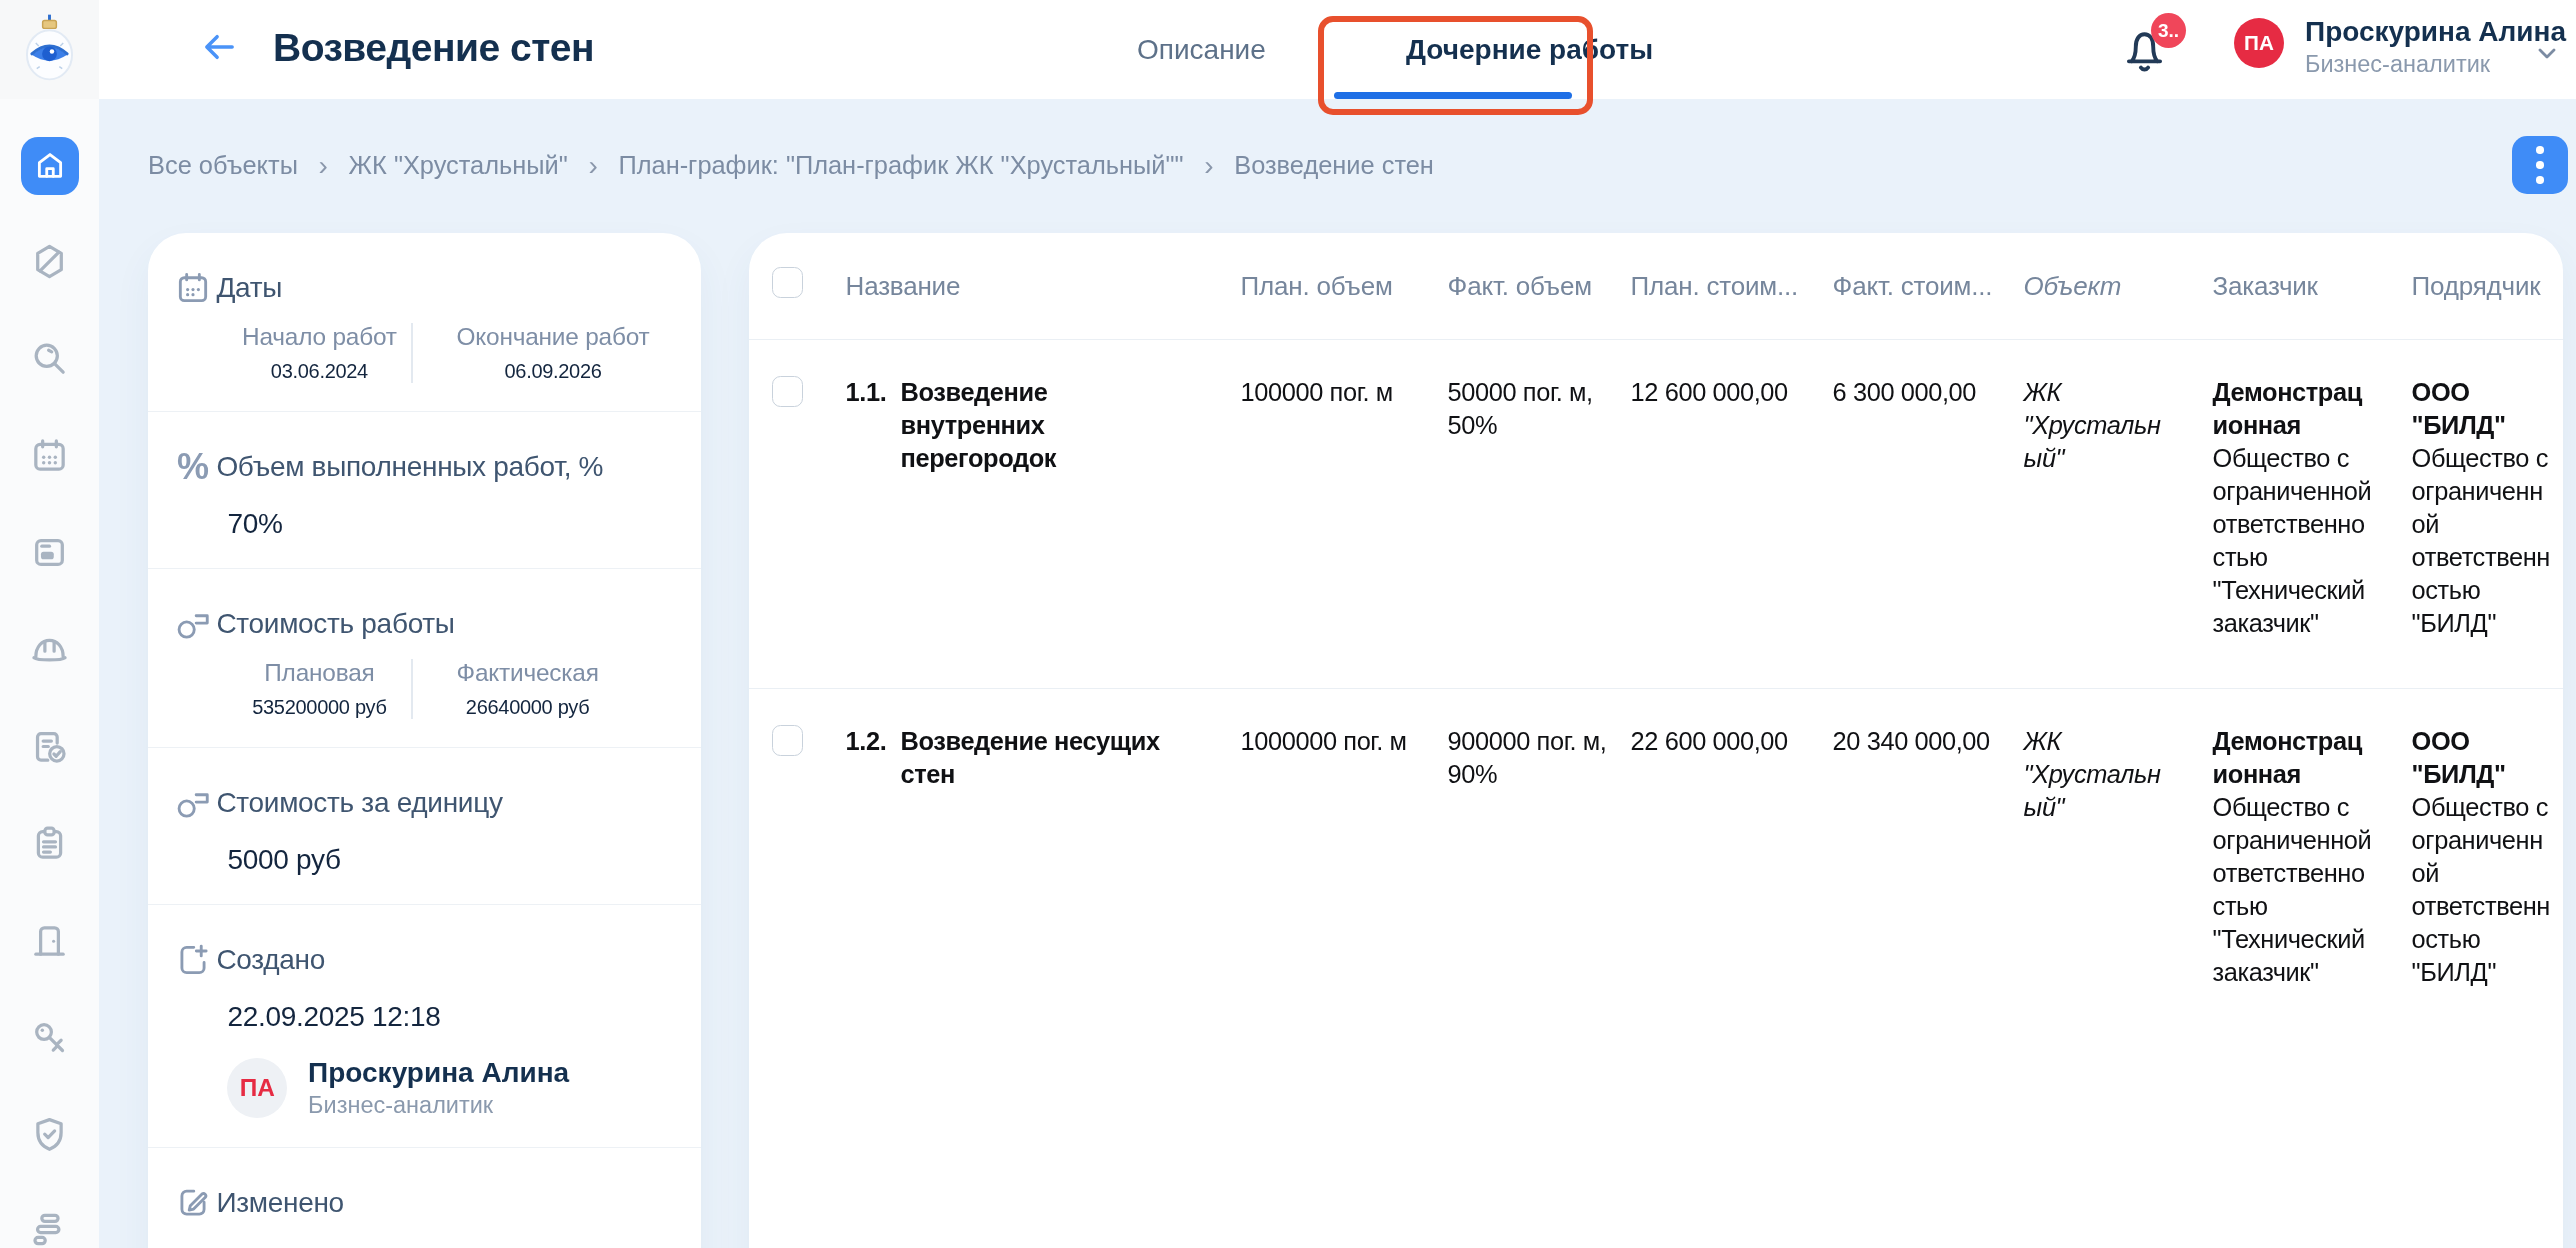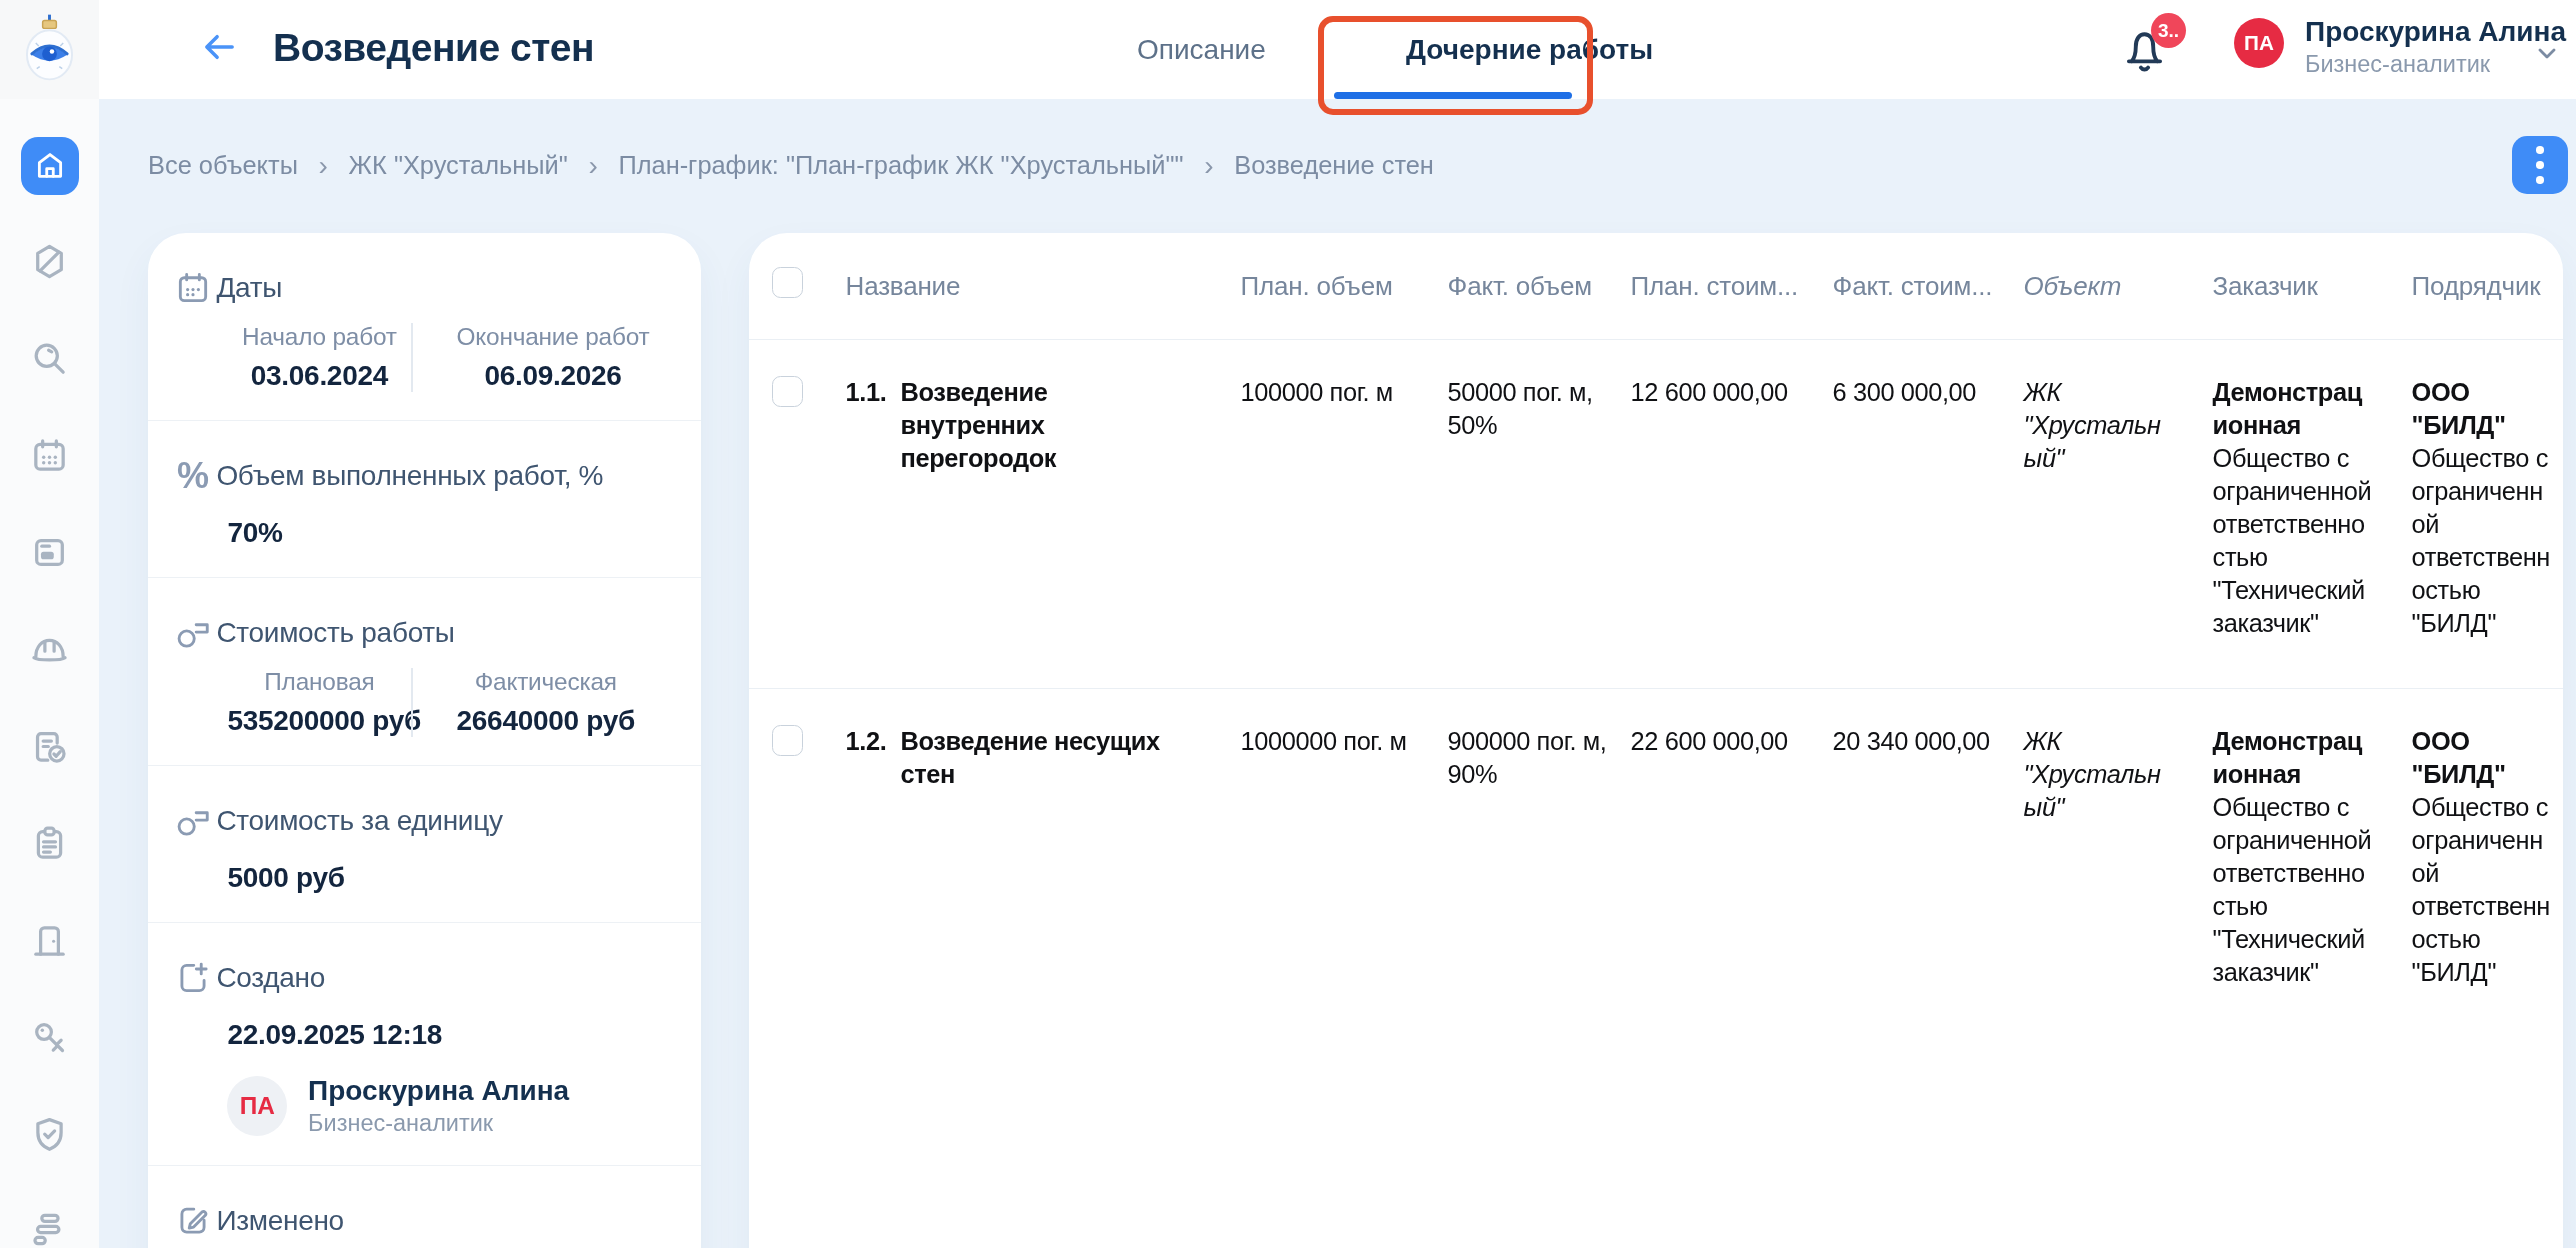--- a/index.html
+++ b/index.html
@@ -53,22 +53,22 @@
   .sec-head { display:flex; align-items:center; gap:3px; }
   .sec-ico { width:41px; height:41px; flex:none; color:#8B9BB3; display:flex; align-items:center; justify-content:center; }
   .sec-label { font-size:28px; color:#3F5570; letter-spacing:-0.3px; }
   .sec-body { margin-left:55px; }
   .pct { font-size:36px; font-weight:600; color:#8B9BB3; }
   .cols { display:flex; margin-top:15px;text-align:center; }
   .col1 { width:184px; flex:none; }
   .vdiv { width:1.9px; background:#E3E9F0; margin:0 22.6px 0 0; }
   .col2 { padding-left:20.7px; }
   .mini-label { font-size:24.4px; color:#7E8EA6; letter-spacing:-0.2px; }
-  .mini-value { font-size:28px; font-weight:700; color:#13253E; margin-top:9.4px; letter-spacing:-0.3px; white-space:nowrap; }
-  .single-value { font-size:28px; font-weight:700; color:#13253E; margin-top:20.7px; letter-spacing:-0.3px; }
+  .mini-value { font-size:20px; font-weight:400; color:#13253E; margin-top:9.4px; letter-spacing:-0.3px; white-space:nowrap; }
+  .single-value { font-size:28px; font-weight:400; color:#13253E; margin-top:20.7px; letter-spacing:-0.3px; }
   .created-user { display:flex; align-items:center; gap:20.7px; margin-top:24.4px; }
   .avatar-sm { width:60px; height:60px; border-radius:50%; background:#EEF1F5; color:#E62B43; font-size:24.4px; font-weight:700; display:flex; align-items:center; justify-content:center; flex:none; }
   .cu-name { font-size:28px; font-weight:700; color:#14304F; line-height:32px; }
   .cu-role { font-size:23.5px; color:#8A99AD; line-height:28px; margin-top:1.9px; }
 
   
   .tgrid { display:grid; grid-template-columns:74px 395px 207px 183px 202px 191px 189px 199px 151px; padding-left:22.6px; }
   .thead { padding-top:38px; padding-bottom:34px; border-bottom:1.9px solid #EAEFF4; font-size:26px; color:#76869C; letter-spacing:-0.2px; }
   .trow { padding-top:36px; padding-bottom:48px; border-bottom:1.9px solid #EAEFF4; font-size:25.4px; color:#101114; line-height:33px; letter-spacing:-0.4px; }
   .trow:last-child { border-bottom:none; }

